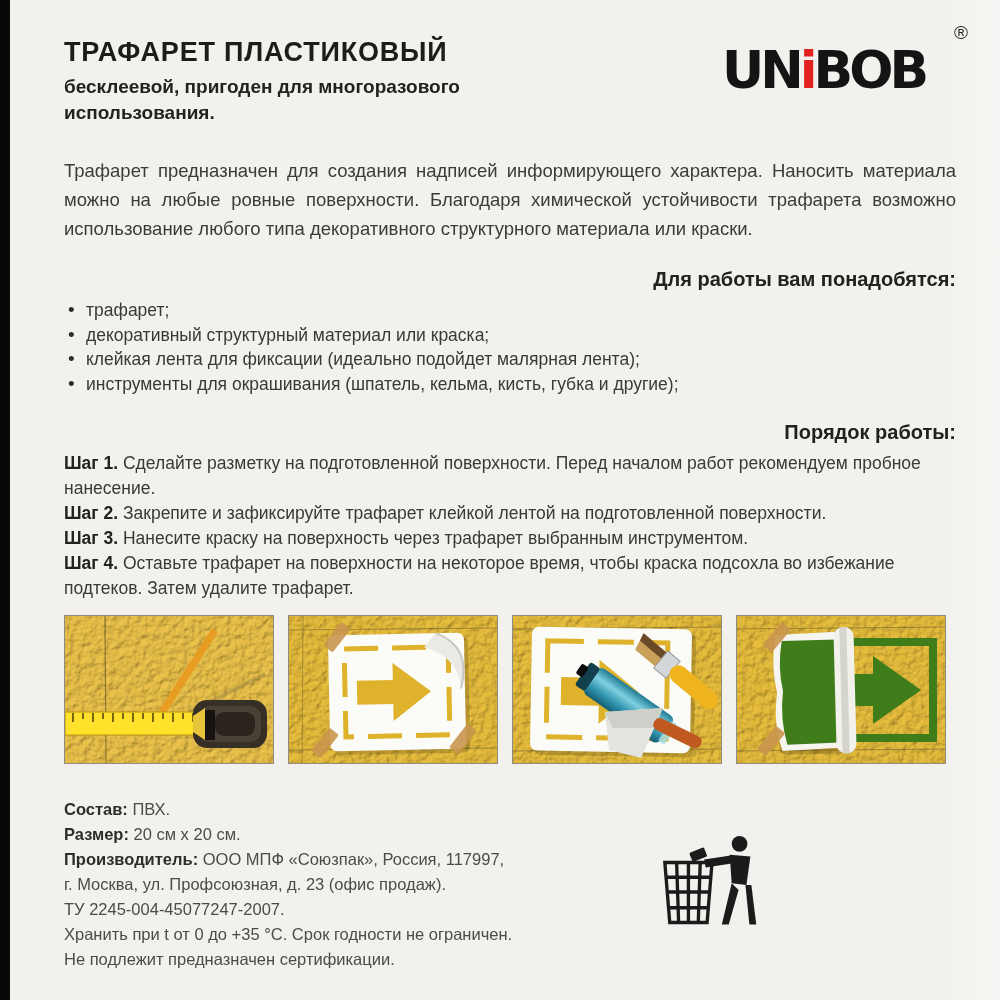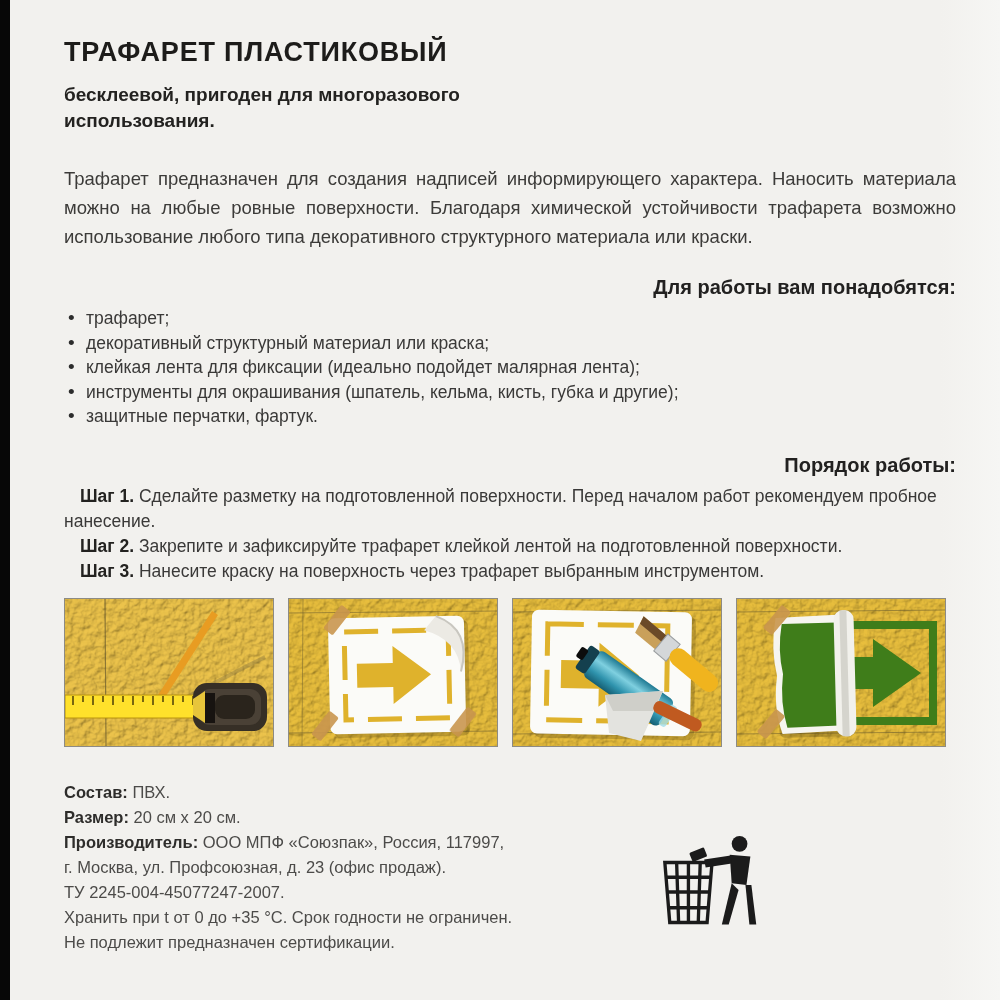--- a/index.html
+++ b/index.html
@@ -4,69 +4,73 @@
 <style>
   html,body{margin:0;padding:0;}
   body{width:1000px;height:1000px;overflow:hidden;background:#e9e9e7;
        font-family:"Liberation Sans","DejaVu Sans",sans-serif;}
   .page{position:relative;width:1000px;height:1000px;background:#f3f2ef;}
   .edge-bar{position:absolute;left:0;top:0;width:10px;height:1000px;background:#070707;}
   .sheet{position:absolute;left:10px;top:0;right:0;bottom:0;
          background:linear-gradient(90deg,#f2f1ee 0%,#f2f1ee 94%,#f6f6f4 100%);
          padding:38px 44px 16px 54px;box-sizing:border-box;color:#3a3a3a;}
   .title{font-size:27px;line-height:28px;font-weight:bold;letter-spacing:.8px;color:#1d1c1a;margin:0;}
-  .subtitle{font-size:19px;line-height:26px;font-weight:bold;color:#232220;margin:16px 0 0 0;max-width:500px;}
+  .subtitle{font-size:19px;line-height:26px;font-weight:bold;color:#232220;margin:8px 0 0 0;max-width:500px;}
   .logo{position:absolute;top:30px;right:48px;width:230px;height:84px;}
   .logo-text{font-family:"DejaVu Sans",sans-serif;font-weight:bold;font-size:52px;line-height:80px;
              letter-spacing:-4px;color:#141414;white-space:nowrap;}
   .logo-i{color:#e32322;}
   .logo-reg{position:absolute;top:-8px;right:-16px;font-size:19px;font-weight:normal;color:#2a2a2a;letter-spacing:0;}
   .intro{font-size:18.5px;line-height:29px;color:#3c3b39;text-align:justify;margin:30px 0 16px 0;max-width:897px;}
   .sec-h{font-size:20px;line-height:24px;font-weight:bold;color:#222120;margin:24px 0 0 0;text-align:right;}
   ul.needs{list-style:none;margin:7px 0 4px 0;padding:0;}
   ul.needs li{font-size:17.5px;line-height:24.5px;color:#3a3938;padding-left:22px;position:relative;}
   ul.needs li::before{content:"\2022";position:absolute;left:4px;top:0;font-size:19px;color:#2c2c2c;}
   .steps{margin-top:7px;max-width:912px;}
   .step{font-size:17.5px;line-height:25px;color:#3a3938;margin:0;}
-  .step b{color:#232220;margin-left:16px;}
+  .step b{color:#232220;}
   .figures{display:flex;gap:14px;margin-top:14px;width:898px;}
   .fig{width:208px;height:147px;border:1px solid #8d8b84;background:#e8ba2e;position:relative;flex:0 0 auto;}
   .fig svg{display:block;width:100%;height:100%;}
   .footer{margin-top:33px;}
   .f-line{font-size:16.5px;line-height:25px;color:#4c4b49;margin:0;}
   .f-line b{color:#2e2d2b;text-align:right;}
   .tidy{position:absolute;left:645px;top:833px;width:118px;height:96px;}
 </style>
 </head>
 <body>
 
 <div class="page">
   <div class="edge-bar"></div>
   <div class="sheet">
 
     <h1 class="title">ТРАФАРЕТ ПЛАСТИКОВЫЙ</h1>
     <p class="subtitle">бесклеевой, пригоден для многоразового использования.</p>
 
+    <div class="logo">
+      <div class="logo-text"><span>UN</span><span class="logo-i">i</span><span>BOB</span></div>
+      <span class="logo-reg">®</span>
+    </div>
 
     <p class="intro">Трафарет предназначен для создания надписей информирующего характера. Наносить материала можно на любые ровные поверхности. Благодаря химической устойчивости трафарета возможно использование любого типа декоративного структурного материала или краски.</p>
 
     <h2 class="sec-h">Для работы вам понадобятся:</h2>
     <ul class="needs">
       <li>трафарет;</li>
       <li>декоративный структурный материал или краска;</li>
       <li>клейкая лента для фиксации (идеально подойдет малярная лента);</li>
       <li>инструменты для окрашивания (шпатель, кельма, кисть, губка и другие);</li>
-      <li>защитные перчатки, фартук.</li>
     </ul>
 
     <h2 class="sec-h">Порядок работы:</h2>
     <div class="steps">
       <p class="step"><b>Шаг 1.</b><span> Сделайте разметку на подготовленной поверхности. Перед началом работ рекомендуем пробное нанесение.</span></p>
       <p class="step"><b>Шаг 2.</b><span> Закрепите и зафиксируйте трафарет клейкой лентой на подготовленной поверхности.</span></p>
       <p class="step"><b>Шаг 3.</b><span> Нанесите краску на поверхность через трафарет выбранным инструментом.</span></p>
+      <p class="step"><b>Шаг 4.</b><span> Оставьте трафарет на поверхности на некоторое время, чтобы краска подсохла во избежание подтеков. Затем удалите трафарет.</span></p>
     </div>
 
     <div class="figures">
 
       <div class="fig">
         <svg viewBox="0 0 208 147">
           <defs>
             <filter id="st1" x="0" y="0" width="100%" height="100%">
               <feTurbulence type="fractalNoise" baseFrequency="0.14" numOctaves="3" seed="7"></feTurbulence>
               <feDiffuseLighting lighting-color="#f2cb52" surfaceScale="2.4">

